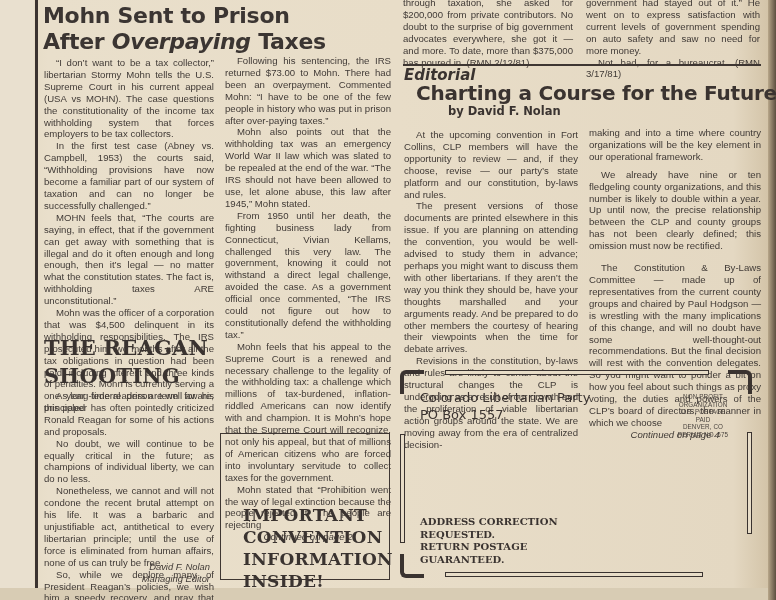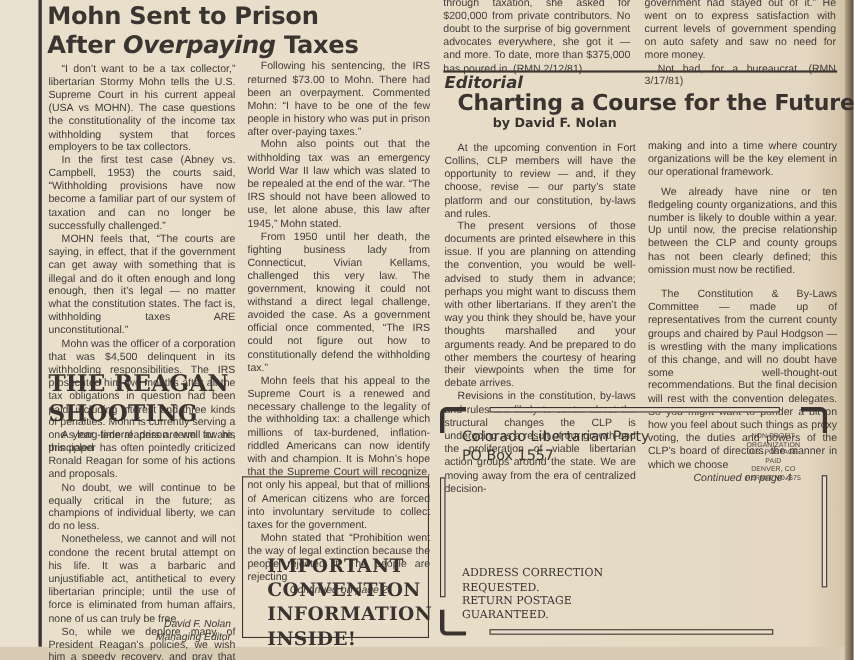--- a/index.html
+++ b/index.html
@@ -57,21 +57,21 @@
   .c-tr{right:0;top:2px;border-width:4px 4px 0 0;border-radius:0 6px 0 0;}
   .c-bl{left:0;bottom:2px;border-width:0 0 4px 4px;border-radius:0 0 0 6px;}
   .bar-top{position:absolute;left:45px;top:2px;width:262px;height:3px;border:1px solid #3a3330;background:#e8ddc8;}
   .bar-bottom{position:absolute;left:45px;bottom:3px;width:256px;height:3px;border:1px solid #3a3330;background:#e8ddc8;}
   .bar-left{position:absolute;left:0;top:66px;width:3px;height:107px;border:1px solid #3a3330;background:#e8ddc8;}
   .bar-right{position:absolute;right:0;top:64px;width:3px;height:100px;border:1px solid #3a3330;background:#e8ddc8;}
   .address{position:absolute;left:20px;top:22px;font-family:"DejaVu Sans",sans-serif;font-weight:normal;
            font-size:13px;line-height:16.5px;color:#3a3330;}
   .postage{position:absolute;left:268px;top:25px;width:70px;text-align:center;font-size:6.3px;line-height:7.6px;
            color:#4a443f;letter-spacing:0.1px;}
-  .address-note{position:absolute;left:20px;top:148px;font-family:"DejaVu Serif",serif;font-weight:normal;
+  .address-note{position:absolute;left:20px;top:148px;font-family:"DejaVu Serif",serif;font-weight:bold;
                 font-size:10px;line-height:12.5px;color:#3a3330;}
 </style>
 </head>
 <body>
 
 <div class="page">
   <div class="margin-strip"></div>
   <div class="vrule"></div>
   <div class="bottom-edge"></div>
   <div class="right-edge"></div>

